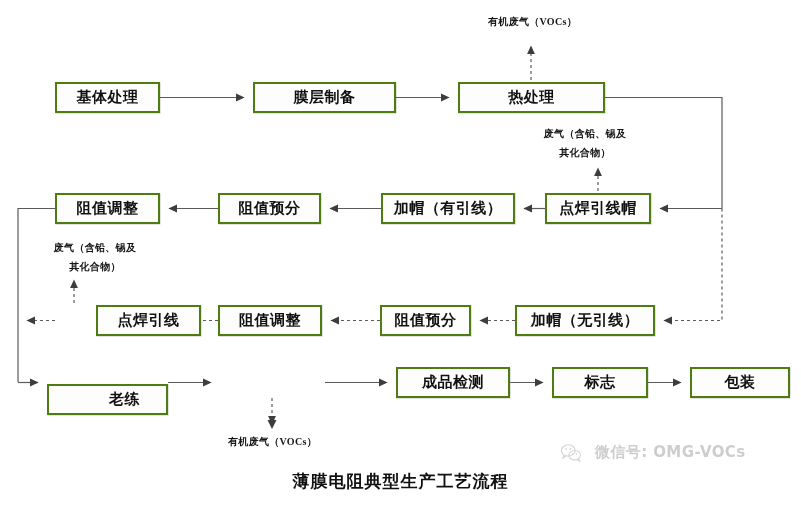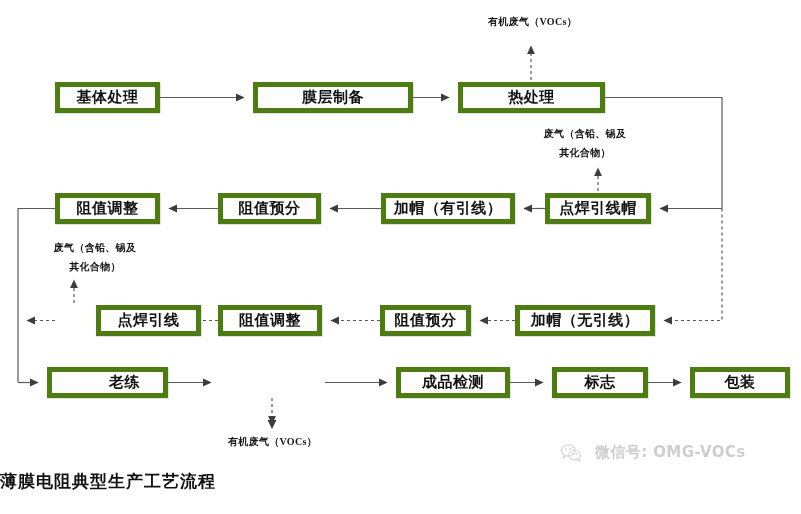--- a/index.html
+++ b/index.html
@@ -10,21 +10,21 @@
     font-family:"Liberation Serif","DejaVu Serif",serif;
     color:#1a1a1a;
     overflow:hidden;
   }
   #canvas{position:relative;width:801px;height:514px;}
   #wires{position:absolute;left:0;top:0;width:801px;height:514px;}
 
   .node{
     position:absolute;
     box-sizing:border-box;
-    border:5px solid #4d7c0f;
+    border:2px solid #4d7c0f;
     background:#fdfdfd;
     display:flex;align-items:center;justify-content:center;
     font-size:15px;
     font-weight:700;
     letter-spacing:.5px;
     color:#111;
     box-shadow:0.5px 0.5px 0 rgba(90,90,90,.35);
     white-space:nowrap;
   }
   .note{
@@ -33,21 +33,21 @@
     font-weight:700;
     line-height:19px;
     color:#161616;
     text-align:center;
     white-space:pre-line;
     letter-spacing:.3px;
   }
   #caption{
     position:absolute;
     left:0;right:0;top:470px;
-    text-align:left;
+    text-align:center;
     font-size:17px;font-weight:700;letter-spacing:1px;
     color:#111;
   }
   #watermark{
     position:absolute;
     left:560px;top:443px;
     display:flex;gap:13px;
     opacity:.42;
   }
   #watermark .wm-text{
@@ -109,34 +109,34 @@
       <path d="M510,382.5 L543,382.5" marker-end="url(#ar-r)"></path>
       <path d="M648,382.5 L681,382.5" marker-end="url(#ar-r)"></path>
 
       <path d="M272,398 L272,424" stroke-dasharray="3,3" marker-end="url(#ar-u)" transform="rotate(0)"></path>
     </g>
 
     <path d="M267.5,420 L276.5,420 L272,429 z" fill="#3d3d3d"></path>
   </svg>
 
   <div class="node" style="left:55px;top:82px;width:105px;height:31px;">基体处理</div>
-  <div class="node" style="left:253px;top:82px;width:160px;height:31px;">膜层制备</div>
+  <div class="node" style="left:253px;top:82px;width:143px;height:31px;">膜层制备</div>
   <div class="node" style="left:458px;top:82px;width:147px;height:31px;">热处理</div>
 
   <div class="node" style="left:55px;top:193px;width:105px;height:31px;">阻值调整</div>
   <div class="node" style="left:218px;top:193px;width:103px;height:31px;">阻值预分</div>
   <div class="node" style="left:381px;top:193px;width:134px;height:31px;">加帽（有引线）</div>
   <div class="node" style="left:545px;top:193px;width:106px;height:31px;">点焊引线帽</div>
 
   <div class="node" style="left:55px;top:305px;width:105px;height:31px;margin-left:41px;">点焊引线</div>
   <div class="node" style="left:218px;top:305px;width:104px;height:31px;">阻值调整</div>
   <div class="node" style="left:380px;top:305px;width:91px;height:31px;">阻值预分</div>
   <div class="node" style="left:515px;top:305px;width:140px;height:31px;">加帽（无引线）</div>
 
-  <div class="node" style="left:47px;top:367px;width:121px;height:31px;padding-left:34px;">老练</div>
+  <div class="node" style="left:47px;top:384px;width:121px;height:31px;padding-left:34px;">老练</div>
   <div class="node" style="left:396px;top:367px;width:114px;height:31px;">成品检测</div>
   <div class="node" style="left:552px;top:367px;width:96px;height:31px;">标志</div>
   <div class="node" style="left:690px;top:367px;width:100px;height:31px;">包装</div>
 
   <div class="note" style="left:455px;top:12px;width:155px;">有机废气（VOCs）</div>
   <div class="note" style="left:510px;top:124px;width:150px;">废气（含铅、锡及
 其化合物）</div>
   <div class="note" style="left:20px;top:238px;width:150px;">废气（含铅、锡及
 其化合物）</div>
   <div class="note" style="left:195px;top:432px;width:155px;">有机废气（VOCs）</div>

